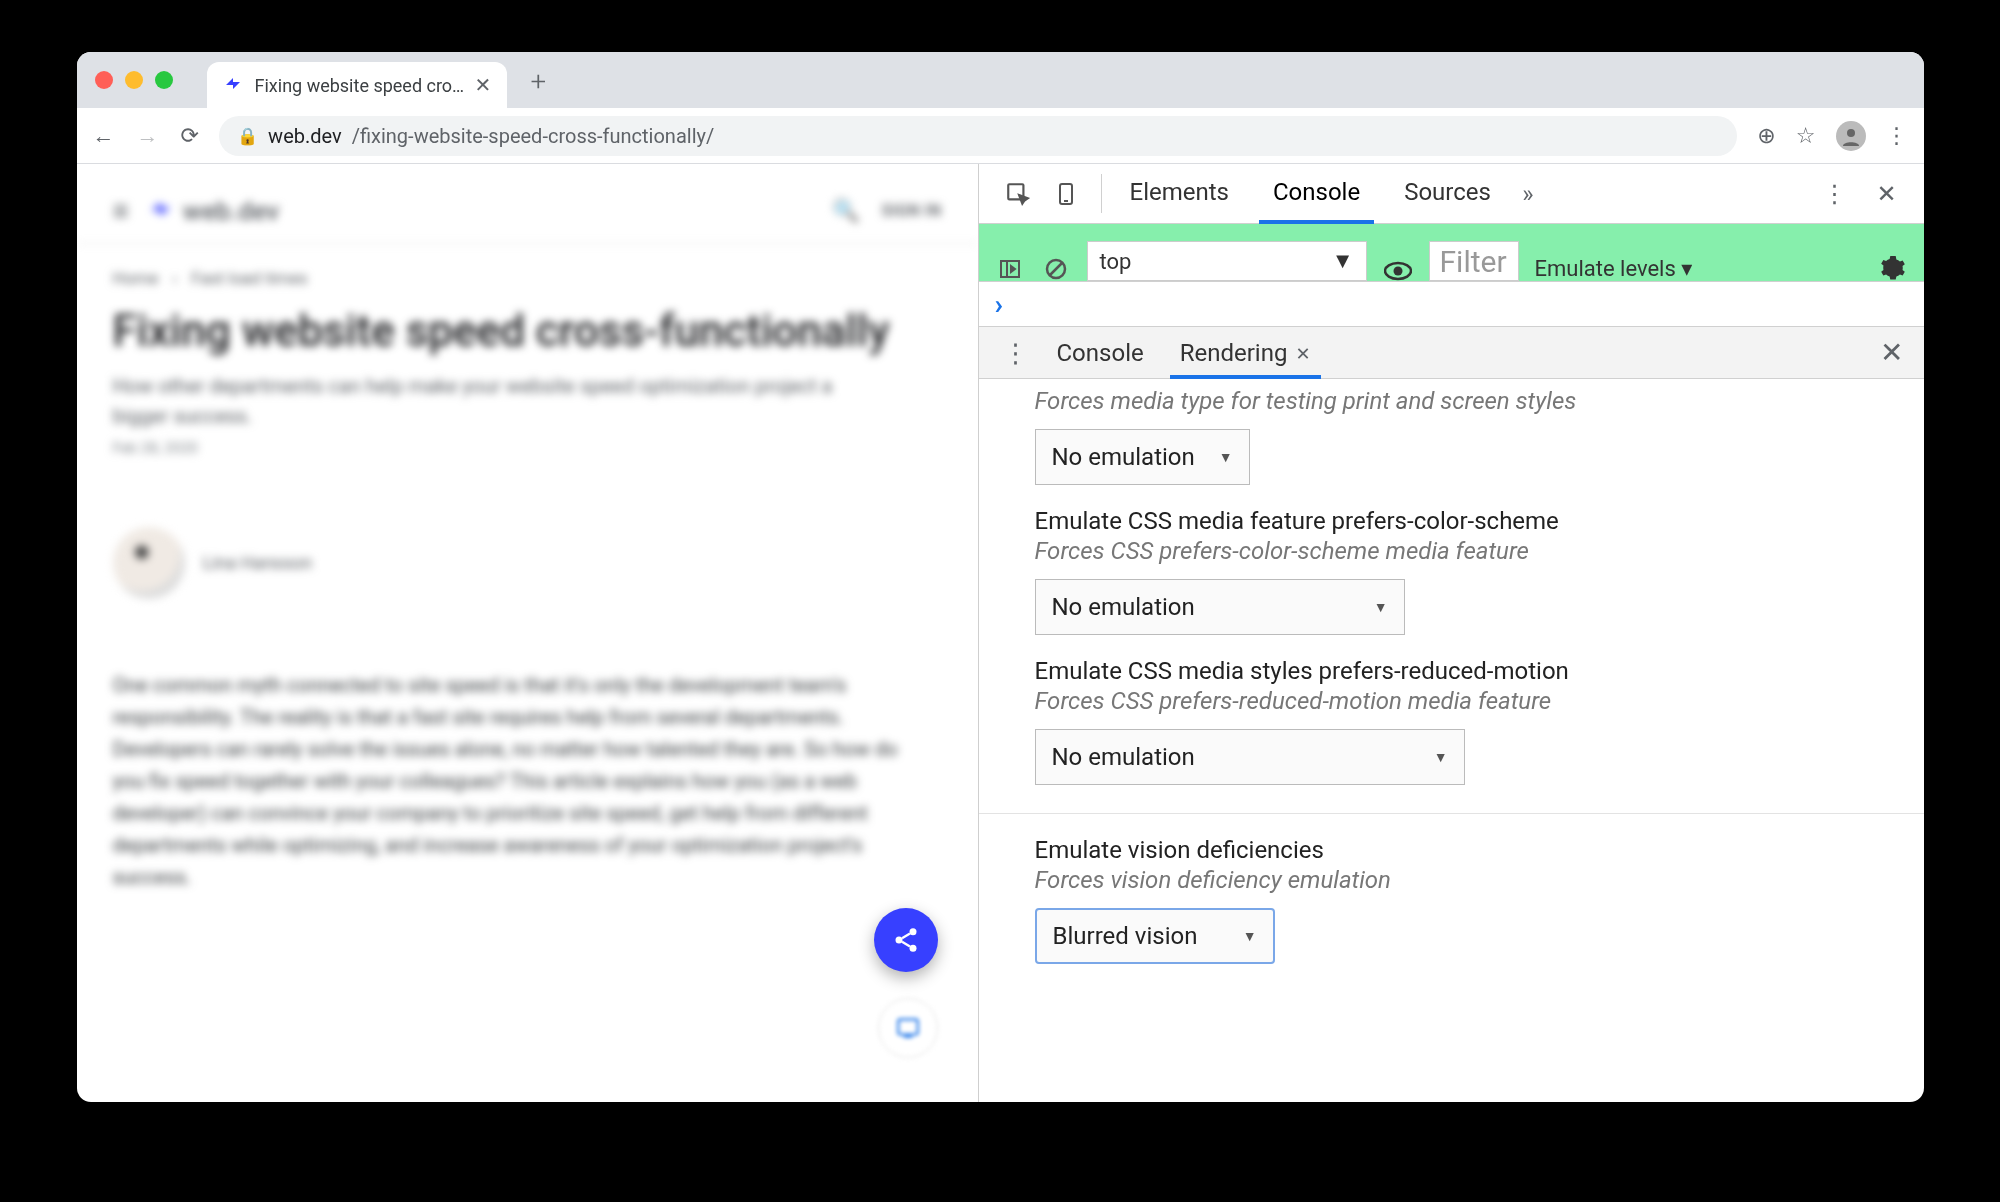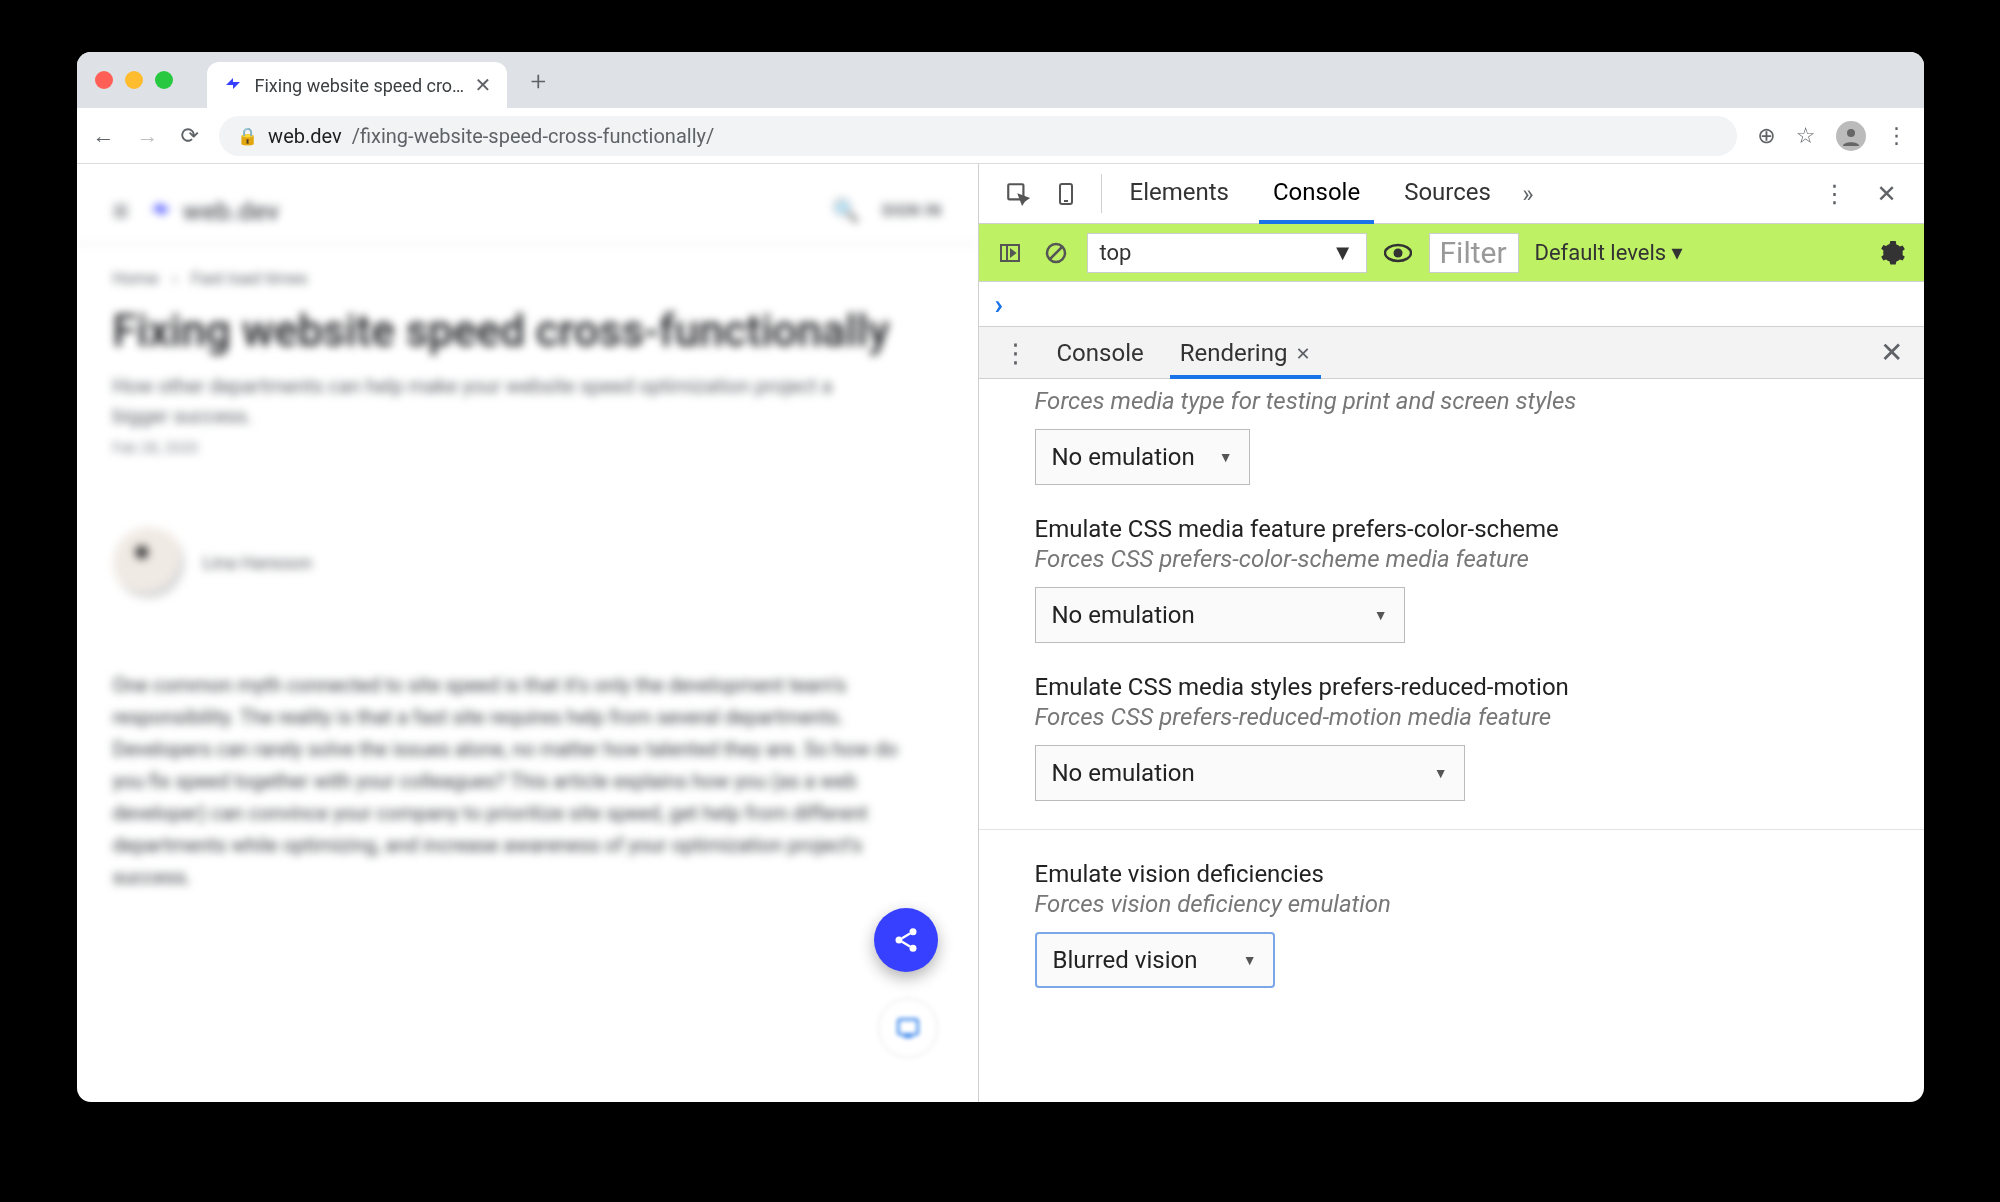--- a/index.html
+++ b/index.html
@@ -152,24 +152,24 @@
   .dt-icon { width:30px; display:inline-flex; align-items:center; justify-content:center; color:#5f6368; font-size:24px; cursor:pointer; }
   .dt-sep { width:1px; background:#d0d0d0; margin: 10px 6px; }
   .dt-tab { padding: 14px 22px 0 22px; color:#333; cursor:pointer; position:relative; }
   .dt-tab.active { color:#000; }
   .dt-tab.active::after {
     content:""; position:absolute; left:8px; right:8px; bottom:-1px; height:4px; background:#1a73e8;
   }
   .dt-tabs .right { margin-left:auto; display:flex; align-items:center; gap:22px; padding-right:6px; }
   .dt-toolbar {
     height: 58px;
-    background:#bef264;
+    background:#86efac;
     border-bottom:1px solid #d0d0d0;
     display:flex;
-    align-items:center;
+    align-items:flex-end;
     padding: 0 16px;
     gap: 16px;
   }
   .context-select {
     background:#fff; border:1px solid #ccc; height:40px; min-width:280px;
     display:flex; align-items:center; padding:0 12px; font-size:22px; color:#333;
     justify-content:space-between;
   }
   .filter-input {
     height:40px; border:1px solid #ccc; background:#fff; padding:0 10px; font-size:30px;
@@ -187,21 +187,21 @@
     display:flex; align-items:stretch; padding:0 14px;
   }
   .drawer-tabs .kebab { display:flex; align-items:center; padding:0 10px; color:#5f6368; font-size:26px; cursor:pointer; }
   .drawer-tab { padding:12px 18px 0 18px; font-size:24px; color:#333; cursor:pointer; position:relative; display:flex; align-items:flex-start; gap:8px; }
   .drawer-tab.active::after {
     content:""; position:absolute; left:8px; right:8px; bottom:-1px; height:4px; background:#1a73e8;
   }
   .drawer-tab .x { font-size:18px; color:#5f6368; margin-top:4px; cursor:pointer; }
   .drawer-tabs .right { margin-left:auto; display:flex; align-items:center; padding-right:6px; color:#5f6368; font-size:28px; cursor:pointer; }
   .drawer-body { overflow:auto; padding: 8px 56px 30px 56px; flex:1; }
-  .section { margin-top: 30px; }
+  .section { margin-top: 22px; }
   .section .desc { color:#777; font-size:24px;font-style:italic; }
   .section .title { color:#222; font-size:24px; margin-bottom:2px; }
   .dd {
     margin-top:14px;
     border:1px solid #bbb;
     background:#fafafa;
     height:56px;
     display:inline-flex;
     align-items:center;
     padding: 0 16px;
@@ -362,21 +362,21 @@
         </div>
         <span class="dt-icon">
           <svg width="28" height="20" viewBox="0 0 28 20" fill="#333">
               <ellipse cx="14" cy="10" rx="13" ry="8" fill="none" stroke="#333" stroke-width="2.5"></ellipse>
               <circle cx="14" cy="10" r="4.5"></circle>
             </svg>
         </span>
         <div class="filter-input">
           <span style="color:#999">Filter</span>
         </div>
-        <span class="levels">Default levels ▾</span>
+        <span class="levels">Emulate levels ▾</span>
         <span class="dt-icon" style="margin-left:auto">
           <svg width="26" height="26" viewBox="0 0 24 24" fill="#333">
               <path d="M12 8a4 4 0 100 8 4 4 0 000-8zm9 4a8.9 8.9 0 00-.2-1.9l2.1-1.6-2-3.5-2.5 1a9 9 0 00-3.3-1.9L14.5 1h-5l-.6 2.6A9 9 0 005.6 5.5l-2.5-1-2 3.5L3.2 9.6A8.9 8.9 0 003 12c0 .65.07 1.28.2 1.9L1.1 15.5l2 3.5 2.5-1a9 9 0 003.3 1.9l.6 2.6h5l.6-2.6a9 9 0 003.3-1.9l2.5 1 2-3.5-2.1-1.6c.13-.62.2-1.25.2-1.9z"></path>
             </svg>
         </span>
       </div>
 
       <div class="console-body">
         <span class="console-caret">›</span>
       </div>

